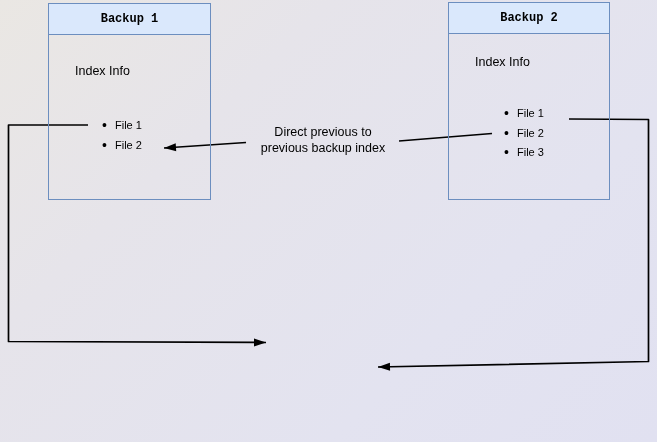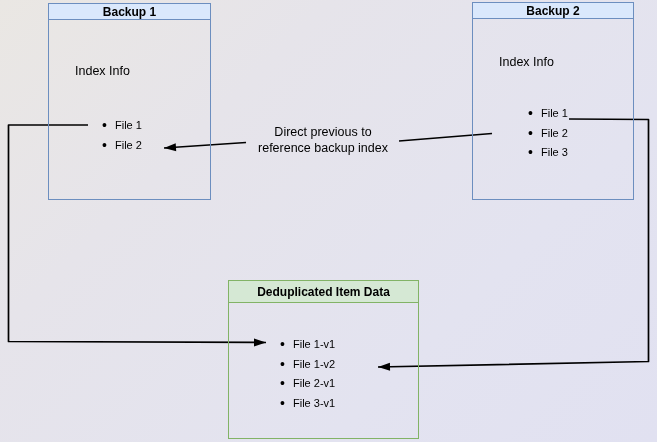--- a/index.html
+++ b/index.html
@@ -28,21 +28,21 @@
   .box.green { border-color: #82b366; }
   .box-header {
     display: flex;
     align-items: center;
     justify-content: center;
     font-weight: bold;
     font-size: 12px;
     border-bottom: 1px solid;
     box-sizing: border-box;
   }
-  .blue  .box-header { background: #dae8fc; border-color: #6c8ebf; height: 16px; }
+  .blue  .box-header { background: #dae8fc; border-color: #6c8ebf; height: 31px; font-family: Liberation Mono, monospace; }
   .green .box-header { background: #d5e8d4; border-color: #82b366; height: 22px; }
   .subtitle {
     position: absolute;
     font-size: 12.5px;
     line-height: 16px;
     white-space: nowrap;
   }
   .file-list {
     position: absolute;
     margin: 0;
@@ -55,21 +55,21 @@
   .file-list li::before {
     content: "\2022";
     position: absolute;
     left: -13px;
     font-size: 14px;
   }
   .lh20   li { line-height: 20px; }
   .lh19-5 li { line-height: 19.5px; }
   
   #backup1 { left: 48px;  top: 3px;   width: 163px; height: 197px; }
-  #backup2 { left: 448px; top: 2px;   width: 162px; height: 198px; margin-left: 24px; }
+  #backup2 { left: 448px; top: 2px;   width: 162px; height: 198px; }
   #dedup   { left: 228px; top: 280px; width: 191px; height: 159px; }
   #backup1 .subtitle { left: 26px; top: 59px; }
   #backup2 .subtitle { left: 26px; top: 51px; }
   #backup1 .file-list { left: 66px; top: 111px; }
   #backup2 .file-list { left: 68px; top: 101px; }
   #dedup   .file-list { left: 64px; top: 54px; }
   .annotation {
     position: absolute;
     left: 238px;
     top: 125px;
@@ -109,28 +109,19 @@
   <div class="box blue" id="backup2">
     <div class="box-header">Backup 2</div>
     <div class="subtitle">Index Info</div>
     <ul class="file-list lh19-5">
       <li>File 1</li>
       <li>File 2</li>
       <li>File 3</li>
     </ul>
   </div>
 
-  <div class="box green" id="dedup">
-    <div class="box-header">Deduplicated Item Data</div>
-    <ul class="file-list lh19-5">
-      <li>File 1-v1</li>
-      <li>File 1-v2</li>
-      <li>File 2-v1</li>
-      <li>File 3-v1</li>
-    </ul>
-  </div>
 
   <div class="annotation">
     <div>Direct previous to</div>
-    <div>reference backup index</div>
+    <div>previous backup index</div>
   </div>
 
 </div>
 
 </body></html>

